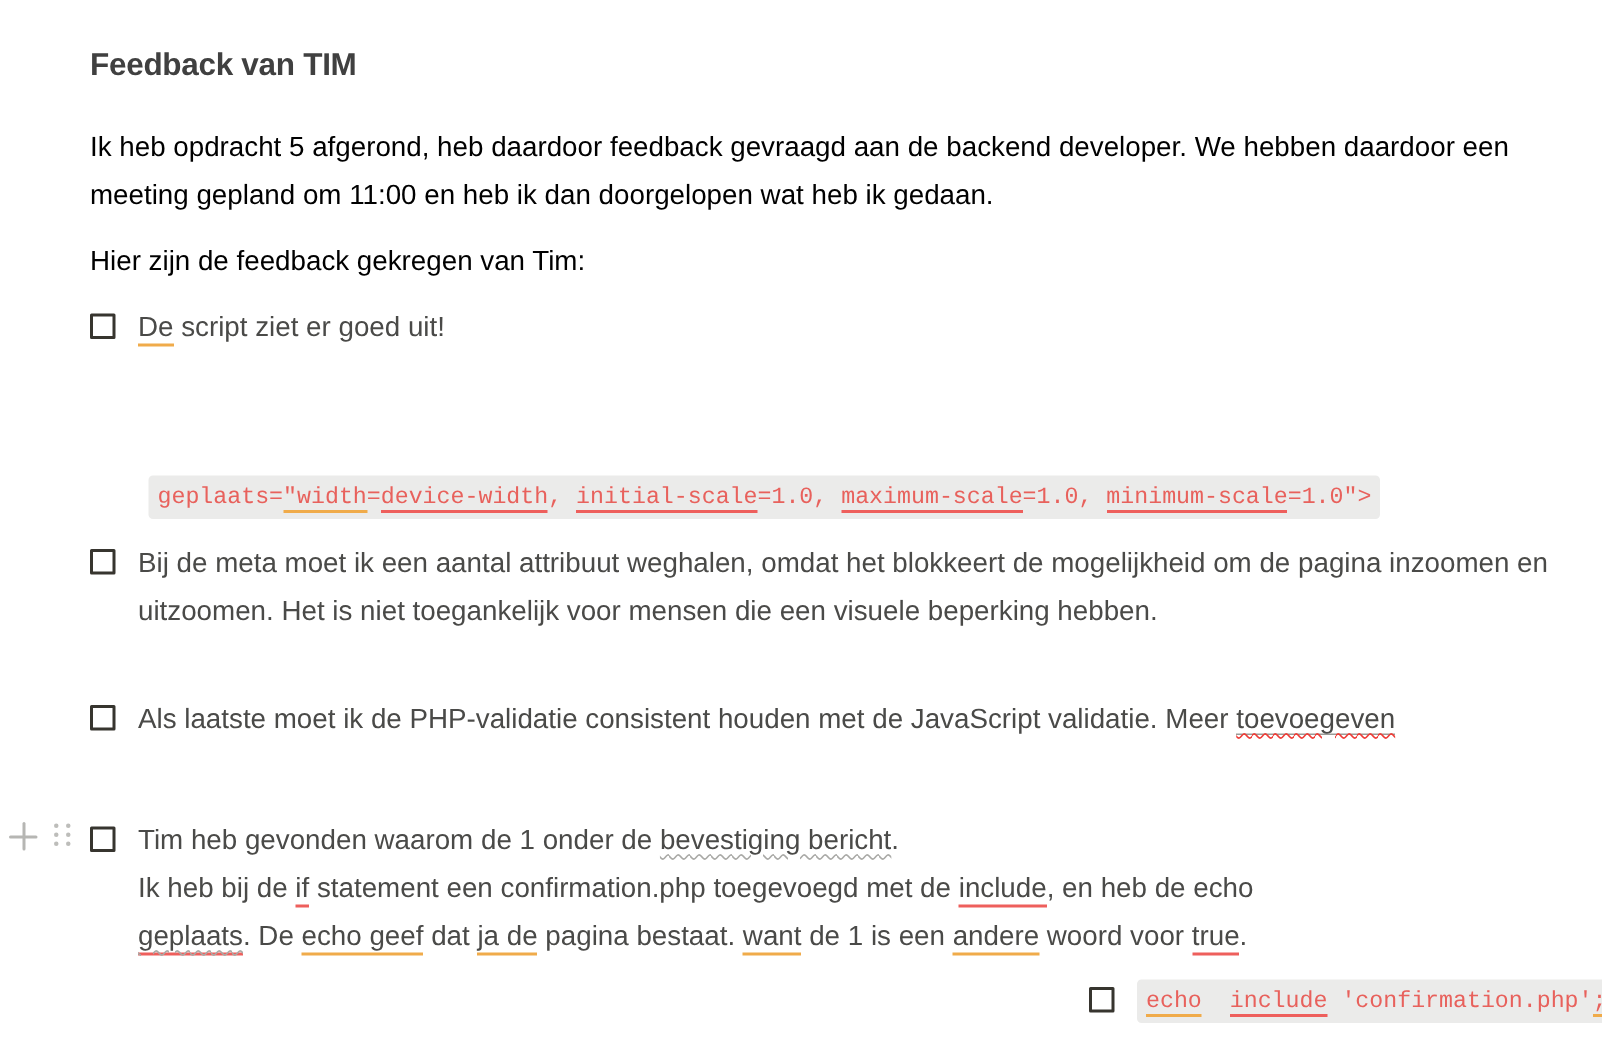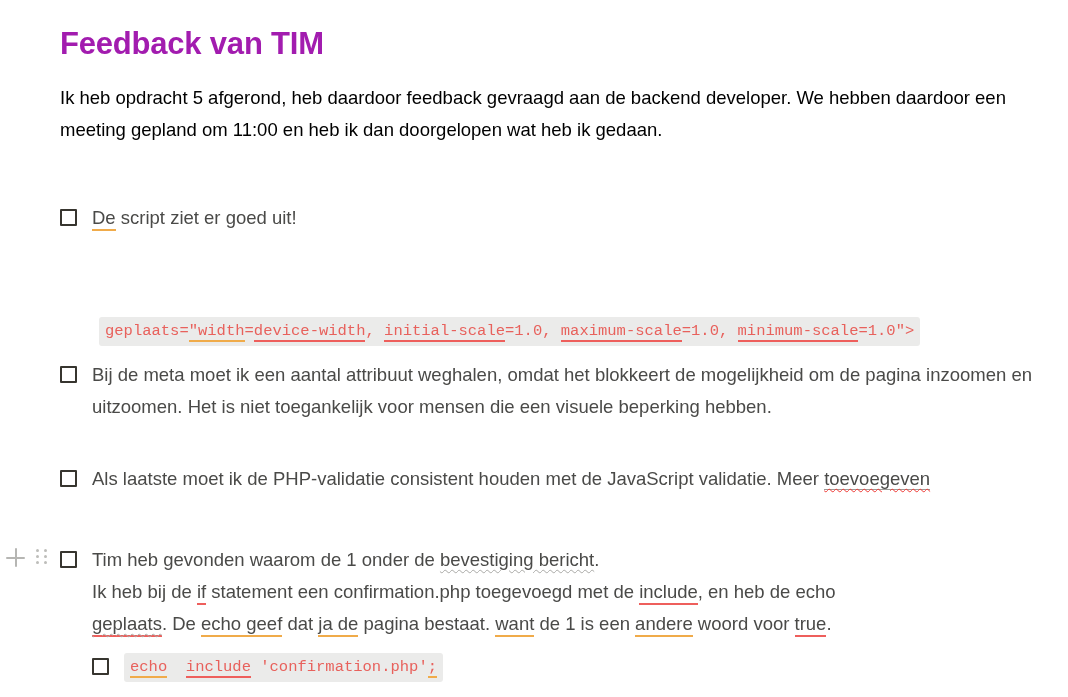--- a/index.html
+++ b/index.html
@@ -24,25 +24,25 @@
     box-sizing: border-box;
     padding: 0;
   }
 
   
   .doc-title {
     position: absolute;
     left: 60px;
     top: 24px;
     margin: 0;
-    font-size: 31px;
+    font-size: 21px;
     line-height: 40px;
     font-weight: 600;
     letter-spacing: -0.2px;
-    color: #a21caf;
+    color: #404040;
   }
 
   
   .block {
     position: absolute;
     left: 60px;
     width: 980px;
     font-size: 18.5px;
     line-height: 32px;
     color: #000000;
@@ -50,20 +50,21 @@
 
   .para { }
 
   
   .check-row {
     position: absolute;
     left: 60px;
     width: 985px;
     display: flex;
     align-items: flex-start;
+    justify-content: flex-end;
   }
   .check-box {
     flex: 0 0 auto;
     width: 17px;
     height: 17px;
     margin-top: 7px;
     margin-right: 15px;
     border: 2px solid #37352f;
     border-radius: 1px;
     background: #ffffff;
@@ -185,20 +186,21 @@
 </style>
 </head>
 <body>
 
 <div class="page">
 
   <h1 class="doc-title">Feedback van TIM</h1>
 
   <div class="block para" style="top:82px; width:975px;">Ik heb opdracht 5 afgerond, heb daardoor feedback gevraagd aan de backend developer. We hebben daardoor een meeting gepland om 11:00 en heb ik dan doorgelopen wat heb ik gedaan.</div>
 
+  <div class="block para" style="top:158px;">Hier zijn de feedback gekregen van Tim:</div>
 
   <div class="check-row" style="top:202px;">
     <span class="check-box"></span>
     <span class="check-text"><span class="u-orange">De</span><span> script ziet er goed uit!</span></span>
   </div>
 
 
   <div class="code-block" style="top:317px;"><span>geplaats=</span><span class="cu-orange">"width</span><span>=</span><span class="cu-red">device-width</span><span>, </span><span class="cu-red">initial-scale</span><span>=1.0, </span><span class="cu-red">maximum-scale</span><span>=1.0, </span><span class="cu-red">minimum-scale</span><span>=1.0"&gt;</span></div>
 
   <div class="check-row" style="top:463px; width:900px;">

